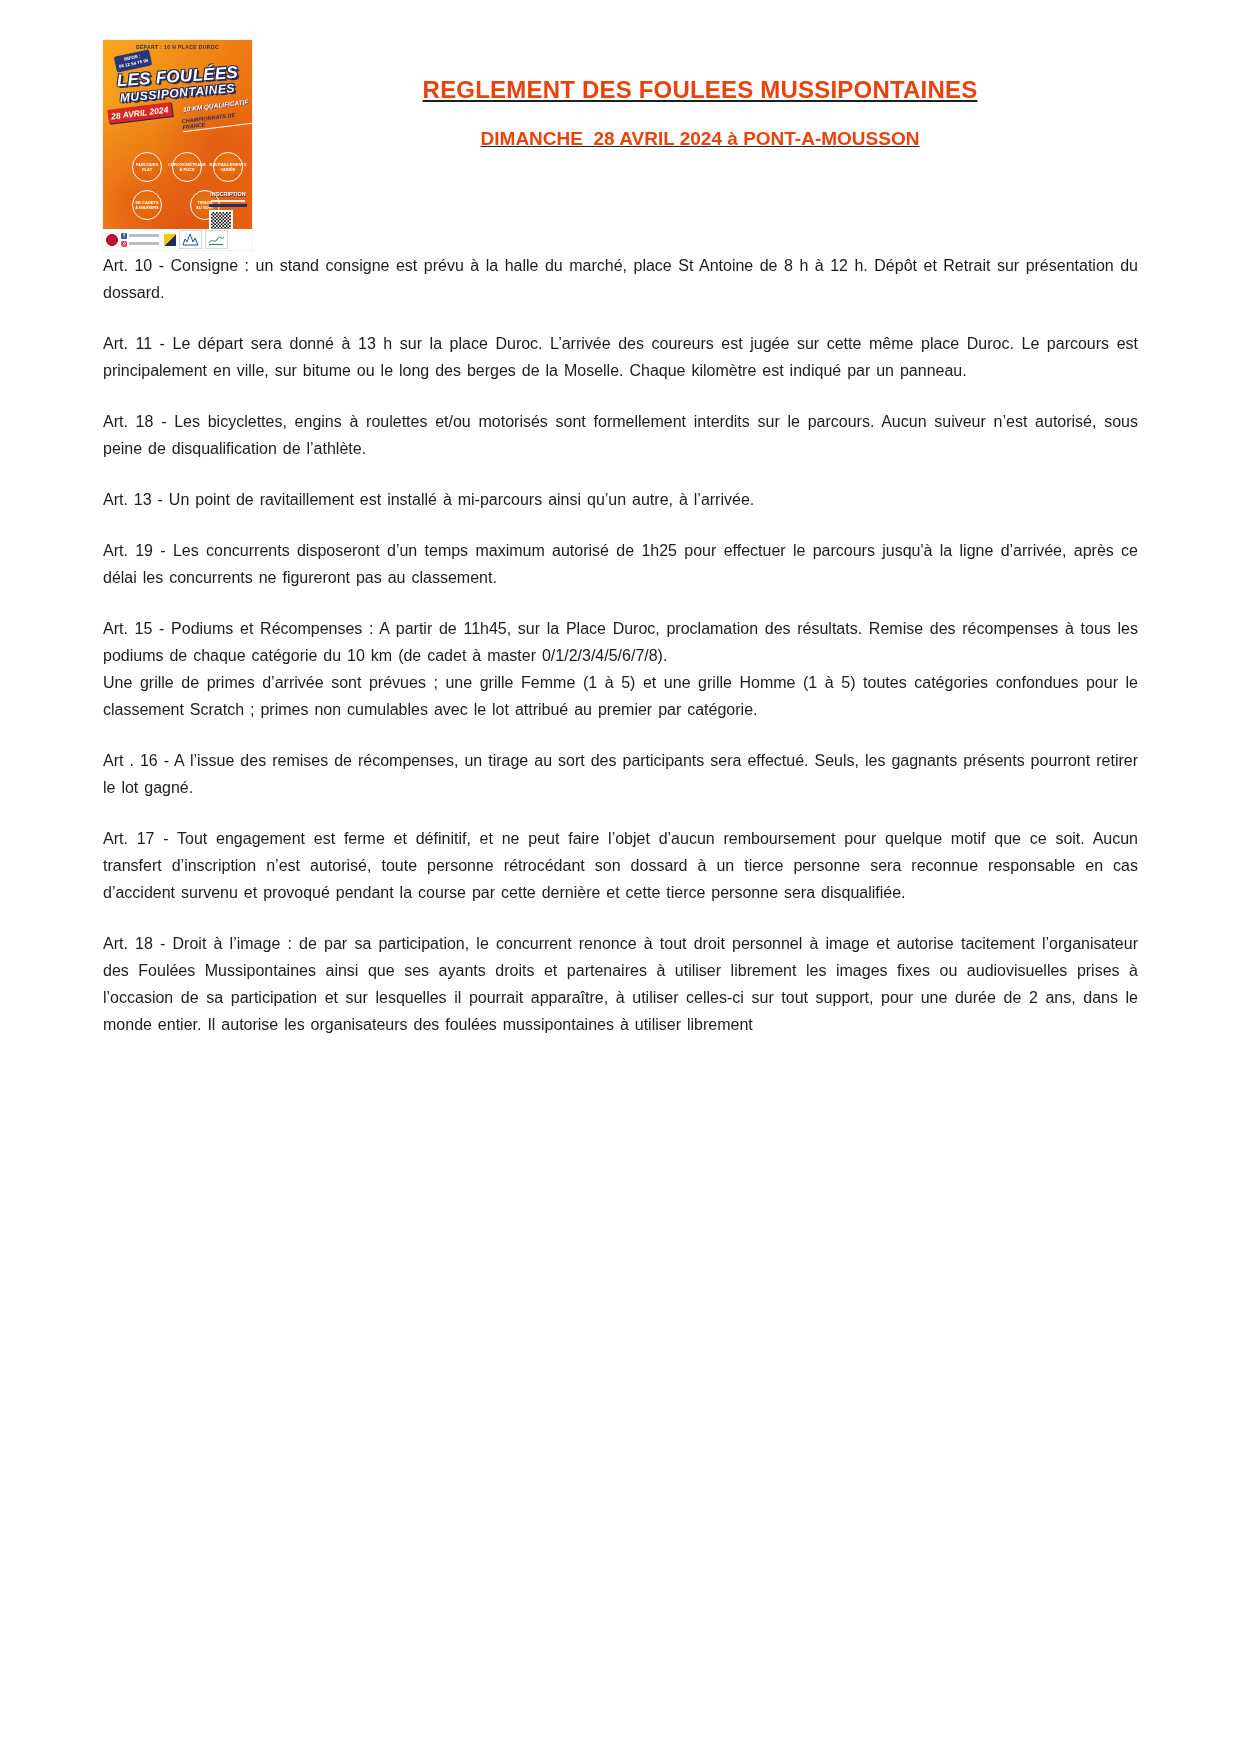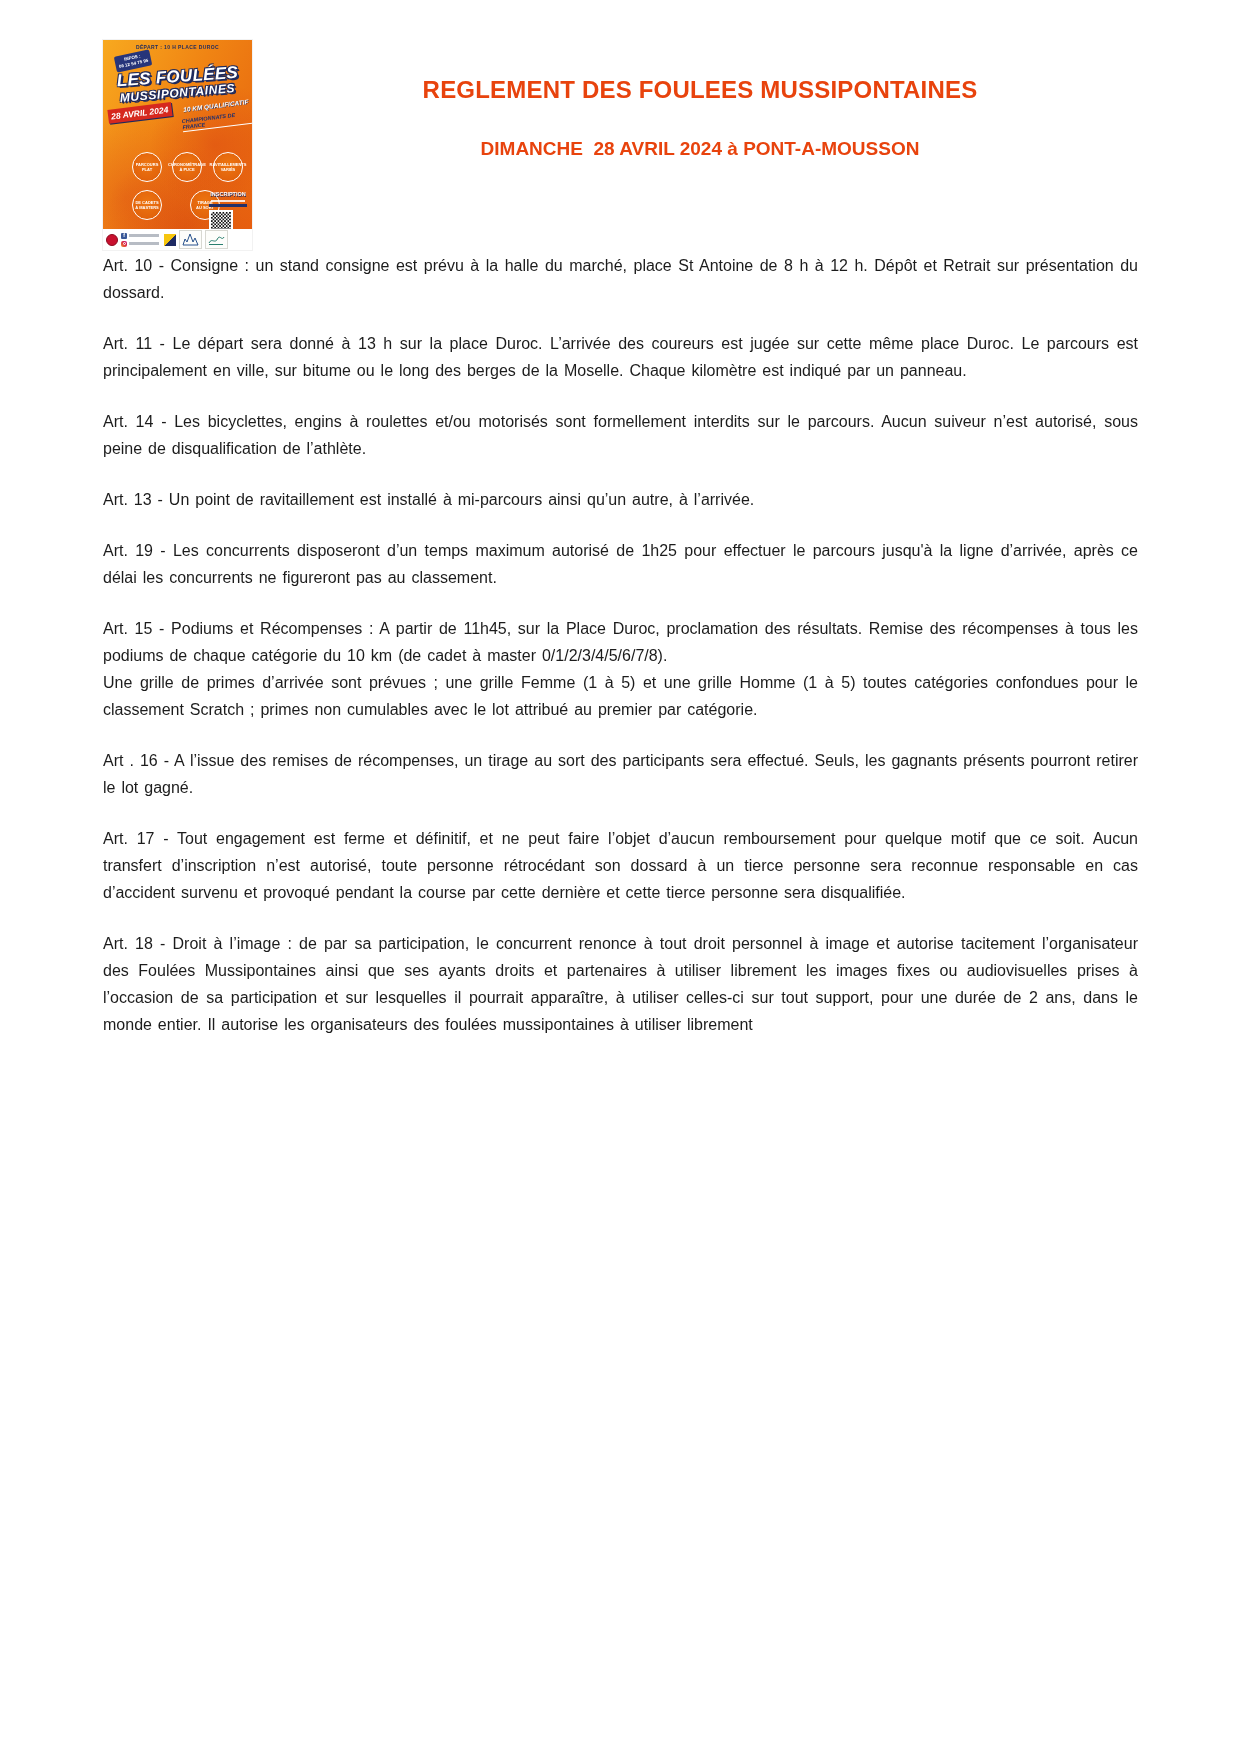--- a/index.html
+++ b/index.html
@@ -2,23 +2,23 @@
 <html><head>
 <meta charset="utf-8">
 <style>
   html,body{margin:0;padding:0;background:#ffffff;}
   .page{
     position:relative;width:1241px;height:1755px;background:#ffffff;overflow:hidden;
     font-family:"Liberation Sans","DejaVu Sans",sans-serif;color:#1f1f1f;
   }
 
   
-  .doc-header{position:absolute;left:258px;top:76px;width:884px;text-align:center;}
+  .doc-header{position:absolute;left:258px;top:76px;width:884px;text-align:center;text-decoration:underline;}
   .doc-title{font-size:24px;font-weight:bold;letter-spacing:.2px;white-space:pre;}
-  .doc-subtitle{font-size:19px;font-weight:bold;margin-top:34px;white-space:pre;}
+  .doc-subtitle{font-size:19px;font-weight:bold;margin-top:24px;white-space:pre;}
 
   
   .content{position:absolute;left:103px;top:252px;width:1035px;}
   .article{
     margin:0 0 24px 0;font-size:16px;line-height:27px;text-align:justify;
     white-space:pre-line;word-spacing:1.5px;color:#1c1c1c;
   }
 
   
   .poster{position:absolute;left:103px;top:40px;width:149px;height:210px;overflow:hidden;
@@ -129,21 +129,21 @@
   </div>
 
   <div class="doc-header">
     <div class="doc-title" style="color: rgb(232, 67, 13);">REGLEMENT DES FOULEES MUSSIPONTAINES</div>
     <div class="doc-subtitle" style="color: rgb(232, 67, 13);">DIMANCHE  28 AVRIL 2024 à PONT-A-MOUSSON</div>
   </div>
 
   <div class="content">
     <p class="article">Art. 10 - Consigne : un stand consigne est prévu à la halle du marché, place St Antoine de 8 h à 12 h. Dépôt et Retrait sur présentation du dossard.</p>
     <p class="article">Art. 11 - Le départ sera donné à 13 h sur la place Duroc. L’arrivée des coureurs est jugée sur cette même place Duroc. Le parcours est principalement en ville, sur bitume ou le long des berges de la Moselle. Chaque kilomètre est indiqué par un panneau.</p>
-    <p class="article">Art. 14 - Les bicyclettes, engins à roulettes et/ou motorisés sont formellement interdits sur le parcours. Aucun suiveur n’est autorisé, sous peine de disqualification de l’athlète.</p>
+    <p class="article">Art. 18 - Les bicyclettes, engins à roulettes et/ou motorisés sont formellement interdits sur le parcours. Aucun suiveur n’est autorisé, sous peine de disqualification de l’athlète.</p>
     <p class="article">Art. 13 - Un point de ravitaillement est installé à mi-parcours ainsi qu’un autre, à l’arrivée.</p>
     <p class="article">Art. 19 - Les concurrents disposeront d’un temps maximum autorisé de 1h25 pour effectuer le parcours jusqu'à la ligne d’arrivée, après ce délai les concurrents ne figureront pas au classement.</p>
     <p class="article">Art. 15 - Podiums et Récompenses : A partir de 11h45, sur la Place Duroc, proclamation des résultats. Remise des récompenses à tous les podiums de chaque catégorie du 10 km (de cadet à master 0/1/2/3/4/5/6/7/8).
 Une grille de primes d’arrivée sont prévues ; une grille Femme (1 à 5) et une grille Homme (1 à 5) toutes catégories confondues pour le classement Scratch ; primes non cumulables avec le lot attribué au premier par catégorie.</p>
     <p class="article">Art . 16 - A l’issue des remises de récompenses, un tirage au sort des participants sera effectué. Seuls, les gagnants présents pourront retirer le lot gagné.</p>
     <p class="article">Art. 17 - Tout engagement est ferme et définitif, et ne peut faire l’objet d’aucun remboursement pour quelque motif que ce soit.  Aucun transfert d’inscription n’est autorisé, toute personne rétrocédant son dossard à un tierce personne sera reconnue responsable en cas d’accident survenu et provoqué pendant la course par cette dernière et cette tierce personne sera disqualifiée.</p>
     <p class="article">Art. 18 - Droit à l’image : de par sa participation, le concurrent renonce à tout droit personnel à image et autorise tacitement l’organisateur des Foulées Mussipontaines ainsi que ses ayants droits et partenaires à utiliser librement les images fixes ou audiovisuelles prises à l’occasion de sa participation et sur lesquelles il pourrait apparaître, à utiliser celles-ci sur tout support, pour une durée de 2 ans, dans le monde entier. Il autorise les organisateurs des foulées mussipontaines à utiliser librement</p>
   </div>
 
 </div>

